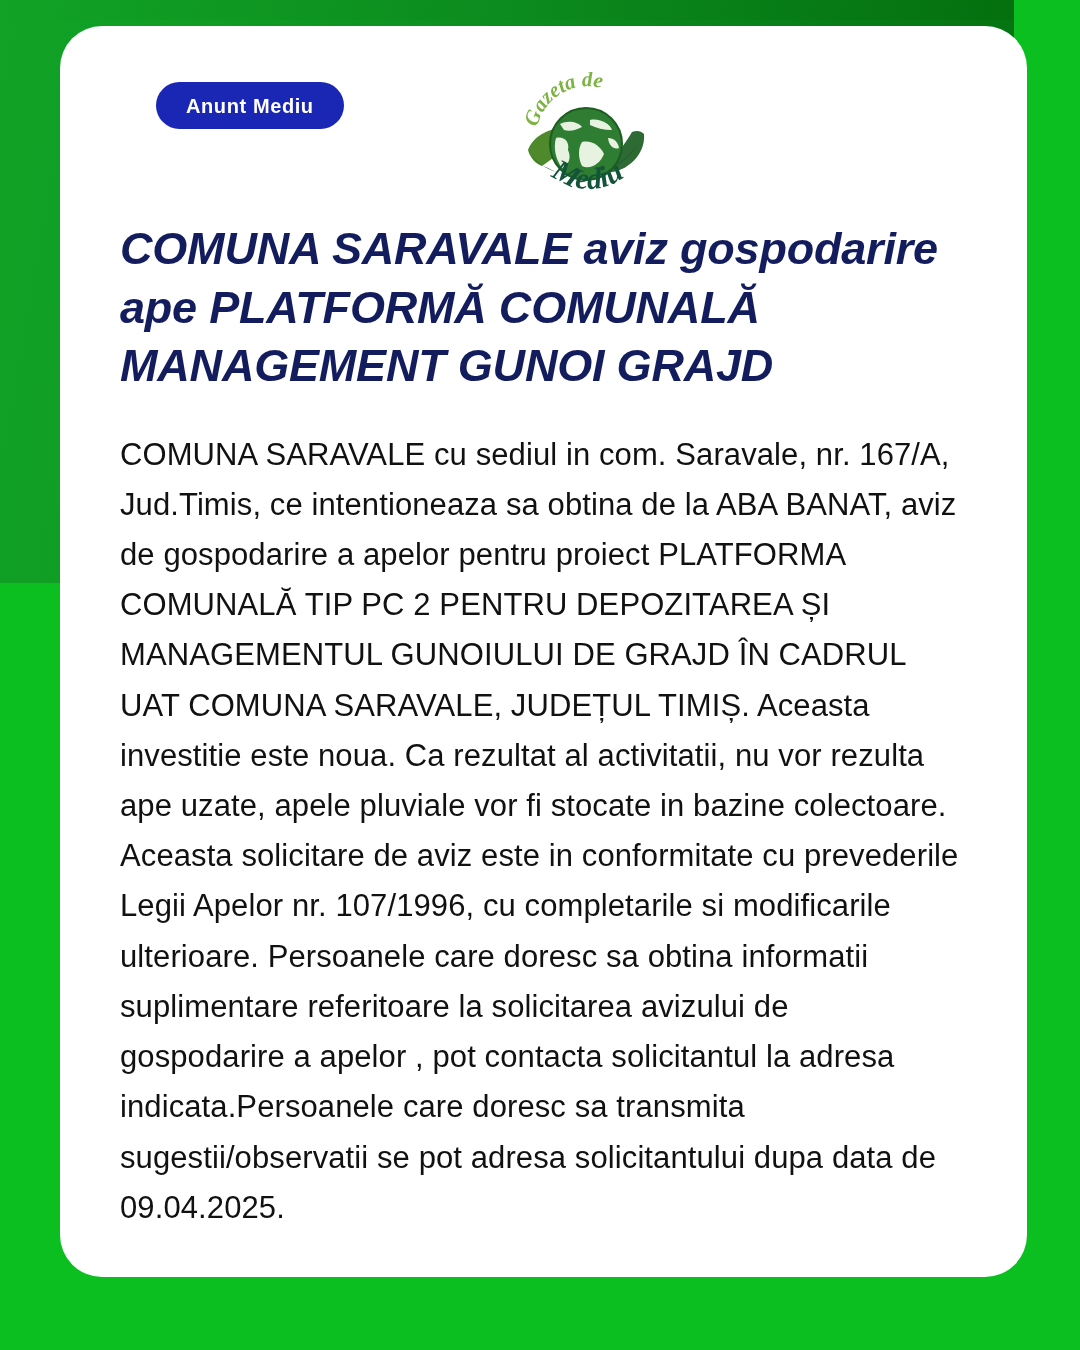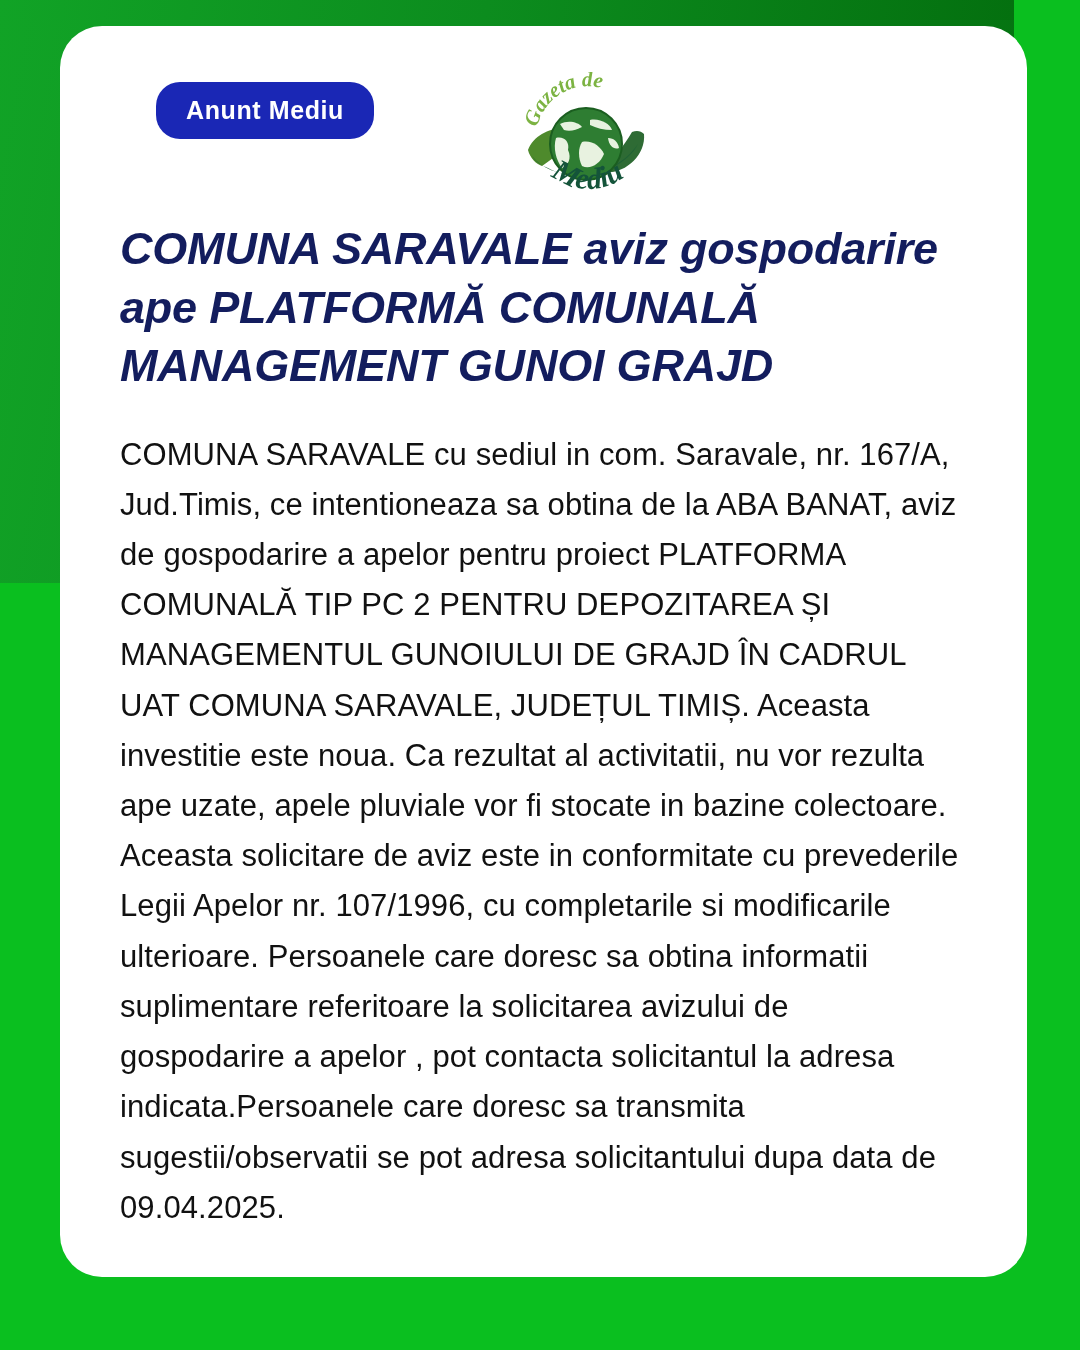--- a/index.html
+++ b/index.html
@@ -54,26 +54,26 @@
     position: relative;
     height: 150px;
   }
   .badge {
     position: absolute;
     left: 44px;
     top: 28px;
     display: inline-flex;
     align-items: center;
     justify-content: center;
-    height: 57px;
+    height: 47px;
     padding: 0 30px;
     border-radius: 24px;
     background: #1A27B5;
     color: #FFFFFF;
-    font-size: 25px;
+    font-size: 20px;
     font-weight: 600;
     letter-spacing: 0.6px;
     line-height: 1;
     white-space: nowrap;
   }
   .logo {
     position: absolute;
     left: 408px;
     top: 18px;
     width: 132px;

